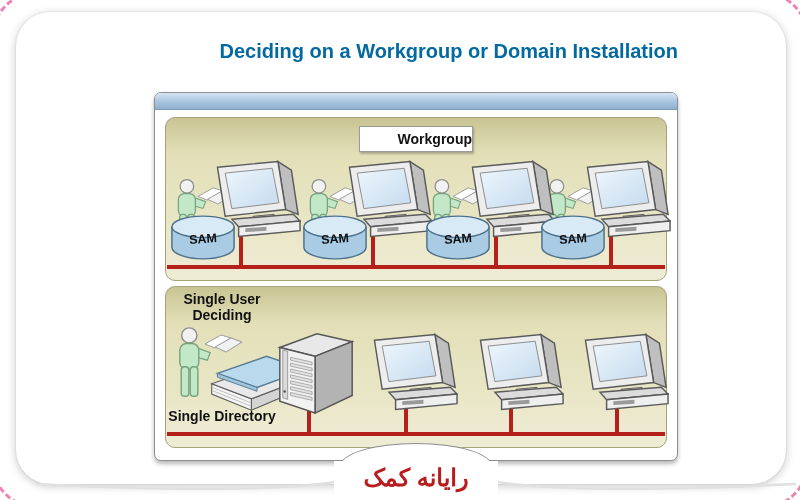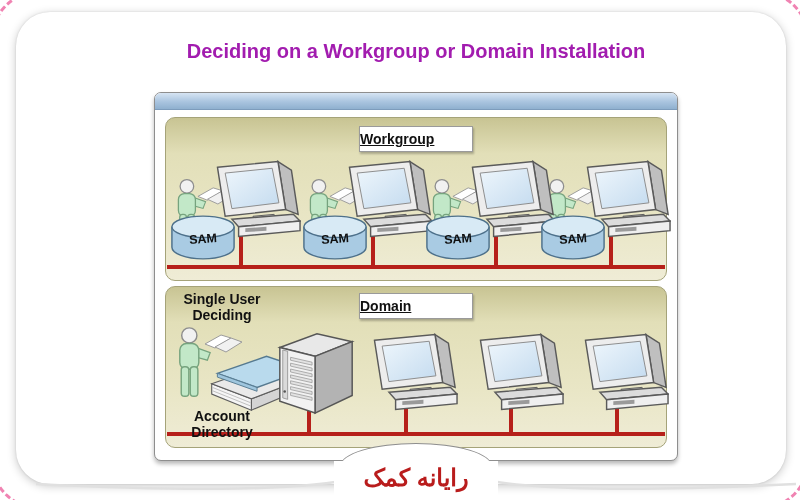--- a/index.html
+++ b/index.html
@@ -2,35 +2,35 @@
 <html><head>
 <meta charset="utf-8">
 <style>
   html,body{margin:0;padding:0;background:#fff;}
   .stage{position:relative;width:800px;height:500px;background:#ffffff;overflow:hidden;
          font-family:"Liberation Sans",sans-serif;}
   .pink-border{position:absolute;left:-10px;top:-10px;width:820px;height:520px;
          box-sizing:border-box;border:3px dashed #f083b2;border-radius:50px;}
   .card{position:absolute;left:16px;top:12px;width:770px;height:472px;background:#fff;
          border-radius:34px;box-shadow:0 2px 10px rgba(0,0,0,0.22),0 0 2px rgba(0,0,0,0.12);}
-  .title{position:absolute;left:138px;top:28px;width:524px;text-align:center;
-         font-size:20px;font-weight:bold;color:#a21caf;}
+  .title{position:absolute;left:138px;top:28px;width:524px;text-align:right;
+         font-size:20px;font-weight:bold;color:#0369a1;}
   .slide{position:absolute;left:138px;top:80px;width:524px;height:369px;background:#fff;
          border:1px solid #8e8e8e;border-radius:7px;box-sizing:border-box;
          box-shadow:0 3px 4px rgba(0,0,0,0.28);z-index:1;}
   .bluebar{position:absolute;left:0;top:0;right:0;height:16px;border-radius:6px 6px 0 0;
          background:linear-gradient(#d6e4f3,#a9c4df 55%,#8fb0cf);border-bottom:1px solid #7d9cbc;}
   .panel{position:absolute;left:10px;width:502px;box-sizing:border-box;
          border:1px solid #a5a379;border-radius:10px;
          background:linear-gradient(#c8c493,#e2dfb8 22%,#e9e6c6 65%,#efecd6);}
   .panel-workgroup{top:24px;height:164px;}
   .panel-domain{top:193px;height:162px;}
   .tag{position:absolute;left:50%;transform:translateX(-50%);width:112px;height:24px;
-         line-height:24px;background:#fff;border:1px solid #9a9a9a;text-align:left;
-         font-weight:bold;font-size:14px;color:#111;box-shadow:1px 2px 2px rgba(0,0,0,0.25);text-decoration:underline;}
+         line-height:24px;background:#fff;border:1px solid #9a9a9a;text-align:right;
+         font-weight:bold;font-size:14px;color:#111;box-shadow:1px 2px 2px rgba(0,0,0,0.25);}
   .tag-wg{top:8px;} .tag-dm{top:6px;}
   .bus{position:absolute;left:1px;right:1px;height:4px;background:#b6201a;}
   .bus-wg{top:147px;} .bus-dm{top:145px;}
   .drop{position:absolute;width:4px;background:#b6201a;}
   .drop-wg{top:107px;height:44px;} .drop-dm{top:112px;height:36px;}
   .unit{position:absolute;top:40px;width:130px;height:112px;}
   .u-person{position:absolute;left:6px;top:20px;width:34px;height:66px;z-index:1;}
   .u-doc{position:absolute;left:28px;top:26px;width:38px;height:22px;z-index:2;}
   .u-computer{position:absolute;left:36px;top:0;width:96px;height:82px;z-index:3;}
   .u-cyl{position:absolute;left:0;top:56px;width:68px;height:47px;z-index:4;}
@@ -195,33 +195,32 @@
         </div>
       </div>
 
       <div class="panel panel-domain">
         <div class="bus bus-dm"></div>
         <div class="drop drop-dm" style="left:141px"></div>
         <div class="drop drop-dm" style="left:238px"></div>
         <div class="drop drop-dm" style="left:343px"></div>
         <div class="drop drop-dm" style="left:449px"></div>
 
-        <div class="tag tag-dm">Domain</div>
 
         <div class="d-sua">Single User Deciding</div>
         <svg class="d-person" viewBox="0 0 40 76">
             <use href="#person"></use>
           </svg>
         <svg class="d-doc" viewBox="0 0 40 23">
             <use href="#doc"></use>
           </svg>
         <svg class="d-book" viewBox="0 0 110 72">
             <use href="#book"></use>
           </svg>
-        <div class="d-ad">Account Directory</div>
+        <div class="d-ad">Single Directory</div>
 
         <svg class="d-server" viewBox="0 0 90 94">
             <use href="#server"></use>
           </svg>
         <svg class="d-comp d-comp-1" viewBox="0 0 100 84">
             <use href="#computer"></use>
           </svg>
         <svg class="d-comp d-comp-2" viewBox="0 0 100 84">
             <use href="#computer"></use>
           </svg>

